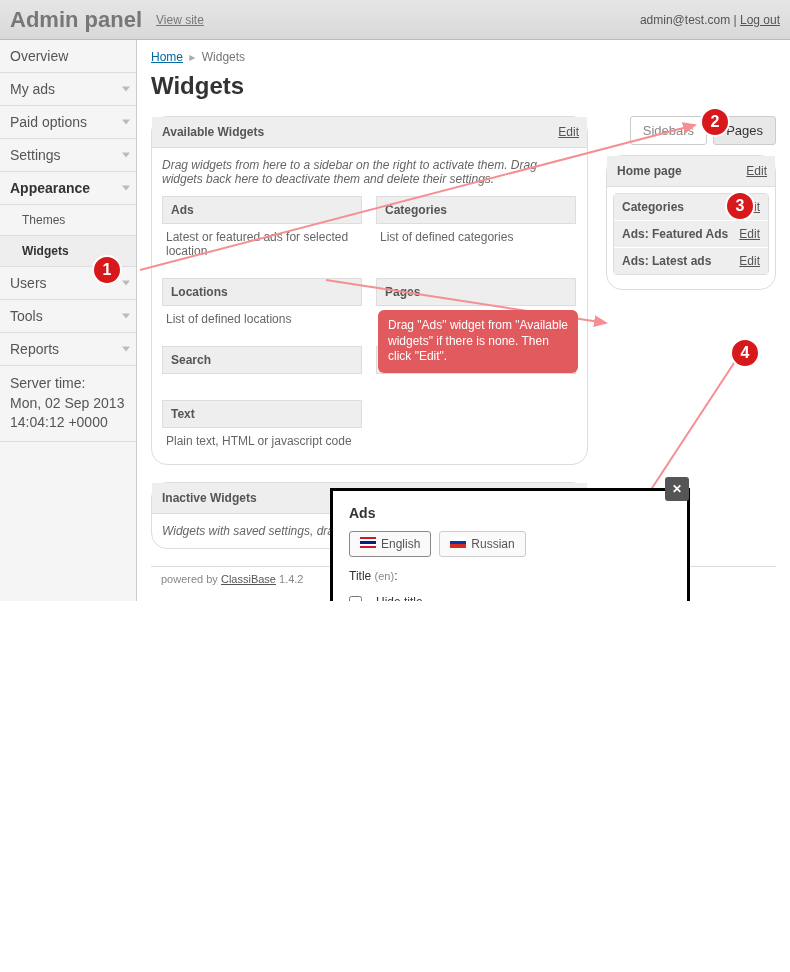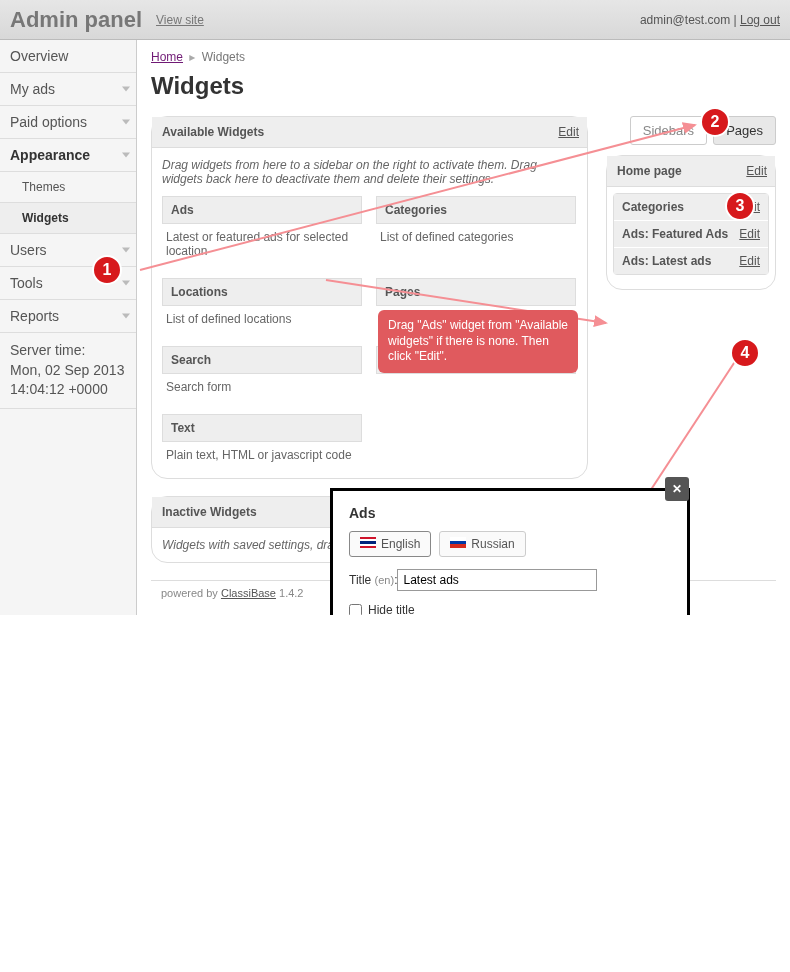--- a/index.html
+++ b/index.html
@@ -13,21 +13,21 @@
 .wrap { display: flex; }
 .sidebar { width: 137px; border-right: 1px solid #ccc; background: #f5f5f5; }
 .sidebar .item { position: relative; padding: 8px 10px; font-size: 14px; color: #555; border-bottom: 1px solid #ddd; cursor: pointer; }
 .sidebar .item.active { font-weight: bold; color: #333; }
 .sidebar .item .chev { position: absolute; right: 6px; top: 50%; transform: translateY(-50%); width: 0; height: 0; border-left: 4px solid transparent; border-right: 4px solid transparent; border-top: 5px solid #bbb; }
 .sidebar .sub { padding-left: 22px; font-size: 12px; }
 .sidebar .sub.active { font-weight: bold; color: #333; background: #eee; }
 .sidebar .srv { padding: 8px 10px; font-size: 14px; color: #555; line-height: 1.4; border-bottom:1px solid #ddd;}
 .main { flex: 1; padding: 10px 14px; }
 .crumbs { font-size: 12px; color: #777; margin-bottom: 8px; }
-.crumbs a { color: #701a75; }
+.crumbs a { color: #0369a1; }
 .crumbs .sep-icon { color:#aaa; margin:0 3px; }
 h1.page { font-size: 24px; color: #333; margin: 6px 0 16px; }
 .cols { display: flex; gap: 18px; }
 .leftcol { flex: 1; }
 .rightcol { width: 170px; }
 .panel { border: 1px solid #ddd; border-radius: 16px; background: #fff; margin-bottom: 17px; }
 .panel .phead { background: #eee; padding: 8px 10px; font-weight: bold; color: #555; border-bottom: 1px solid #ddd; position: relative; }
 .panel .phead .editlnk { font-weight: normal; position: absolute; right: 8px; text-decoration: underline; color: #555; }
 .panel .pbody { padding: 10px; font-style: italic; color: #666; font-size: 12px; }
 .wgrid { display: flex; flex-wrap: wrap; gap: 14px; padding: 0 10px 10px; }
@@ -48,21 +48,21 @@
 .modal { position:absolute; left:330px; top:488px; width:360px; background:#fff; border:3px solid #000; z-index:5;}
 .modal .close { position:absolute; right:-2px; top:-14px; width:24px; height:24px; background:#555; color:#fff; border-radius:3px; display:flex; align-items:center; justify-content:center; font-weight:bold; cursor:pointer;}
 .modal-inner{ padding:14px 16px 16px;}
 .modal h3 { font-size:14px; color:#333; margin-bottom:10px; font-weight:bold;}
 .lang-tabs{ display:flex; gap:8px; margin-bottom:12px;}
 .lang-tabs .lt{ border:1px solid #ccc; padding:5px 10px; border-radius:3px; display:flex; gap:5px; font-size:12px; cursor:pointer; background:#fafafa;}
 .lang-tabs .lt.active{ border-color:#888;}
 .flag{ width:16px; height:11px; display:inline-block;}
 .flag-en{ background: linear-gradient(#cf142b 20%, #fff 20% 40%, #00247d 40% 60%, #fff 60% 80%, #cf142b 80%);}
 .flag-ru{ background: linear-gradient(#fff 33%, #0039A6 33% 66%, #D52B1E 66%);}
-.frow{ display:flex; align-items:center; margin-bottom:12px;}
+.frow{ display:flex; align-items:center; gap:8px; margin-bottom:12px;}
 .frow label{ font-size:12px; color:#333;}
 .frow .hint{ color:#888; font-size:11px;}
 .frow input[type=text], .frow select{ border:1px solid #999; padding:3px 5px; font-size:12px;}
 .inp-title{ width:200px;}
 .inp-num{ width:60px;}
 .sel{ width:200px;}
 .hintblock{ font-size:11px; color:#333; margin:-6px 0 12px;}
 .modal .actions{ display:flex; align-items:center; gap:6px; margin-top:8px;}
 .modal .actions a{ color:#555; text-decoration:underline; font-size:12px;}
 .modal .actions .save{ margin-left:auto; background:#777; color:#fff; border:none; padding:5px 12px; border-radius:4px; cursor:pointer; font-size:12px;}
@@ -83,20 +83,21 @@
     <span>admin@test.com</span> |
     <a href="#">Log out</a>
   </span>
 </div>
 
 <div class="wrap">
   <div class="sidebar">
     <div class="item"><span>Overview</span></div>
     <div class="item"><span>My ads</span><span class="chev"></span></div>
     <div class="item"><span>Paid options</span><span class="chev"></span></div>
+    <div class="item"><span>Settings</span><span class="chev"></span></div>
     <div class="item active"><span>Appearance</span><span class="chev"></span></div>
     <div class="item sub"><span>Themes</span></div>
     <div class="item sub active"><span>Widgets</span></div>
     <div class="item"><span>Users</span><span class="chev"></span></div>
     <div class="item"><span>Tools</span><span class="chev"></span></div>
     <div class="item"><span>Reports</span><span class="chev"></span></div>
     <div class="srv">
       <span>Server time:</span><br>
       <span>Mon, 02 Sep 2013 14:04:12 +0000</span>
     </div>
@@ -130,21 +131,20 @@
             <div class="wcell">
               <div class="wtitle">Locations</div>
               <div class="wdesc">List of defined locations</div>
             </div>
             <div class="wcell">
               <div class="wtitle">Pages</div>
               <div class="wdesc">List of defined pages</div>
             </div>
             <div class="wcell">
               <div class="wtitle">Search</div>
-              <div class="wdesc">Search form</div>
             </div>
             <div class="wcell">
               <div class="wtitle">Seperator</div>
               <div class="wdesc"></div>
             </div>
             <div class="wcell">
               <div class="wtitle">Text</div>
               <div class="wdesc">Plain text, HTML or javascript code</div>
             </div>
           </div>
@@ -222,21 +222,20 @@
           <span class="flag flag-en"></span>
           <span>English</span>
         </div>
       <div class="lt">
           <span class="flag flag-ru"></span>
           <span>Russian</span>
         </div>
     </div>
     <div class="frow">
       <label><span>Title</span> <span class="hint">(en)</span>:</label>
-      <input type="text" class="inp-title" value="Latest ads" style="">
     </div>
     <div class="frow">
       <input type="checkbox" class="cb" style="">
       <label>Hide title</label>
     </div>
     <div class="frow">
       <label>List style</label>
       <select class="sel"><option>Full</option></select>
     </div>
     <div class="hintblock">

